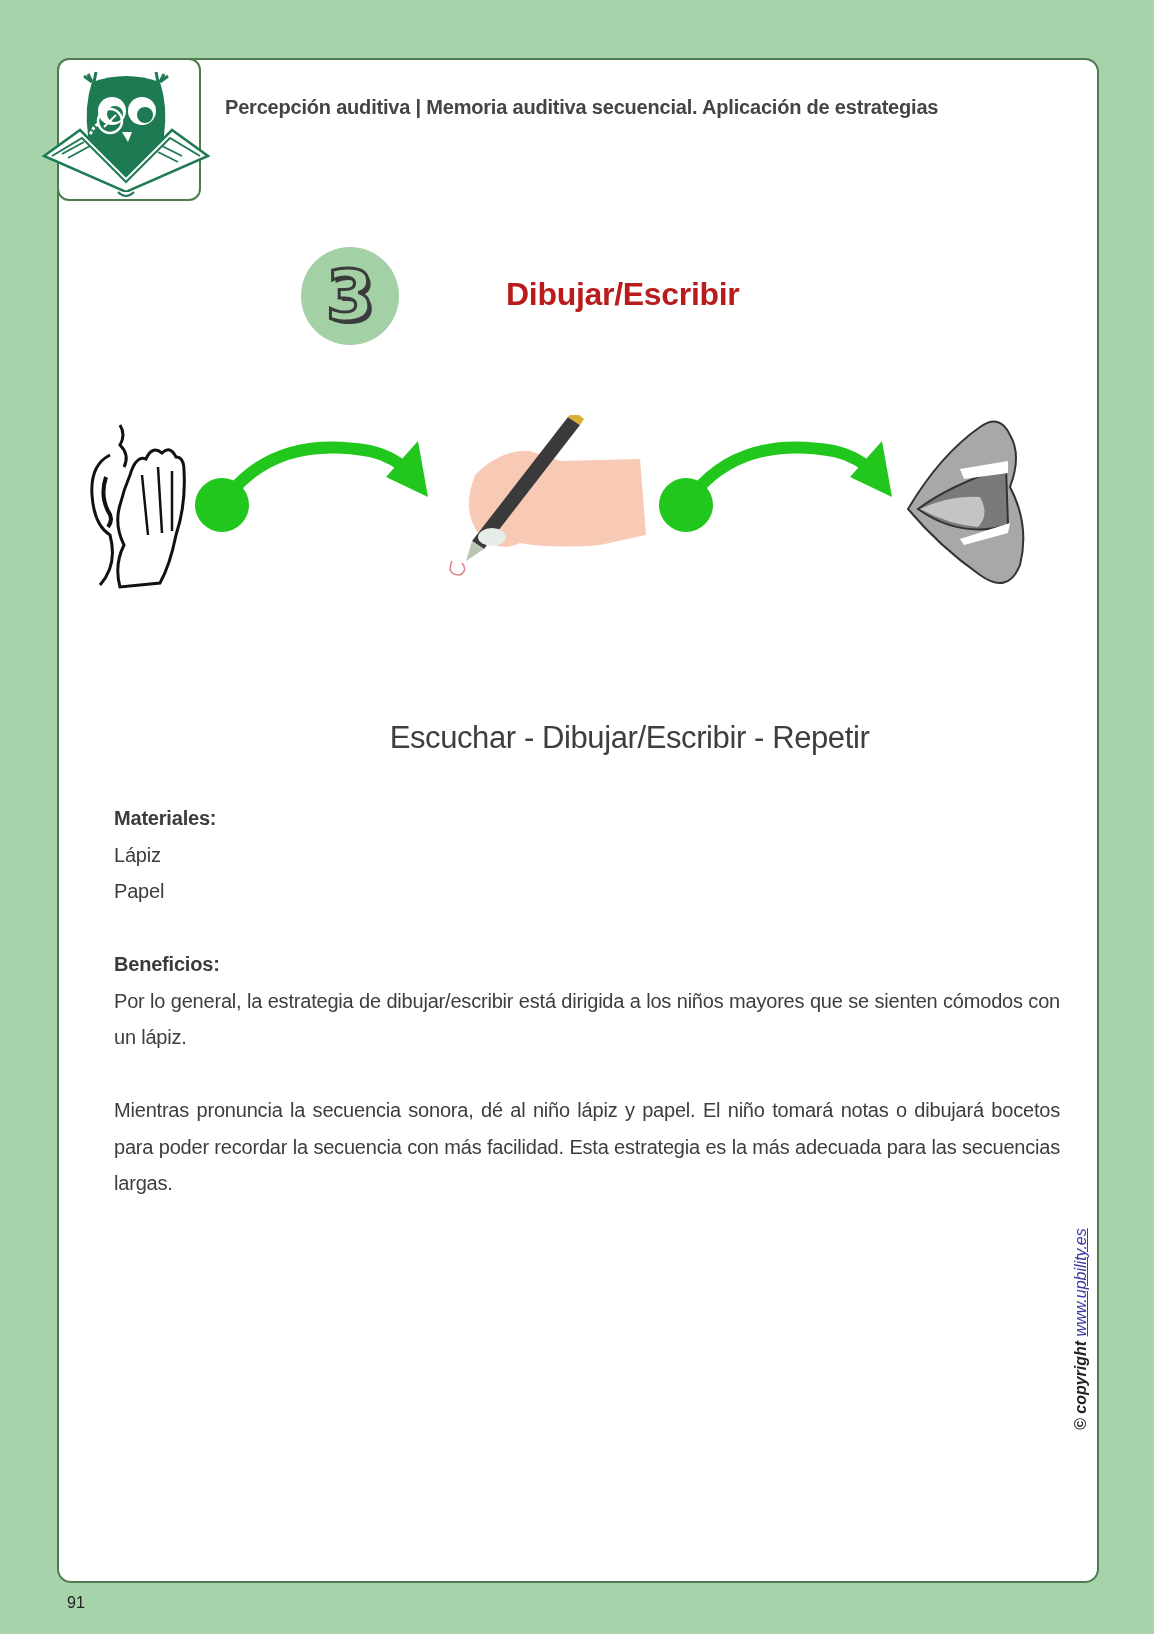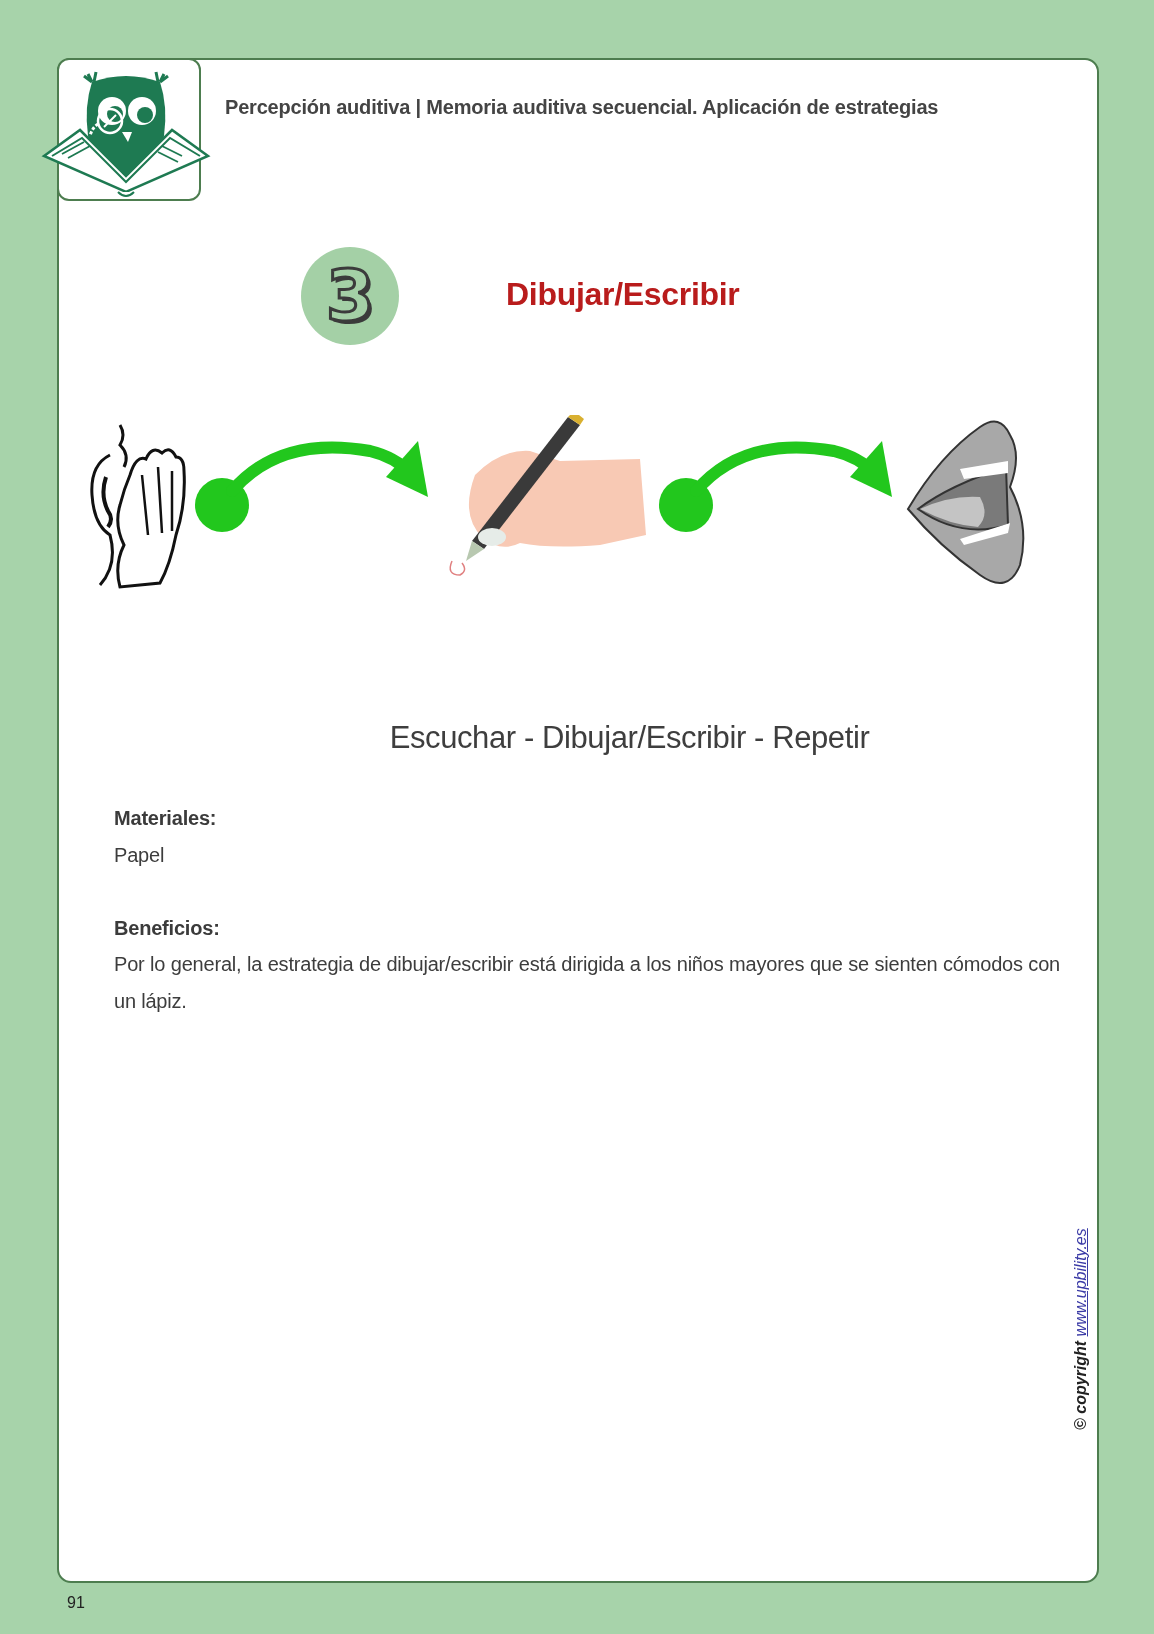--- a/index.html
+++ b/index.html
@@ -195,25 +195,27 @@
       <path d="M840 94 Q870 80 900 82 Q910 100 898 112 Q870 110 840 94 Z" fill="#c4c4c4" stroke="none"></path>
       <path d="M880 54 L928 46 L928 58 L884 64 Z" fill="#ffffff" stroke="none"></path>
       <path d="M880 124 L930 108 L928 118 L884 130 Z" fill="#ffffff" stroke="none"></path>
     </g>
   </svg>
 
   <div class="subtitle">Escuchar - Dibujar/Escribir - Repetir</div>
 
   <div class="content">
     <div class="heading">Materiales:</div>
+    <div>Lápiz</div>
     <div>Papel</div>
     <div class="gap"></div>
     <div class="heading">Beneficios:</div>
     <div class="para">Por lo general, la estrategia de dibujar/escribir está dirigida a los niños mayores que se sienten cómodos con un lápiz.</div>
     <div class="gap"></div>
+    <div class="para">Mientras pronuncia la secuencia sonora, dé al niño lápiz y papel. El niño tomará notas o dibujará bocetos para poder recordar la secuencia con más facilidad. Esta estrategia es la más adecuada para las secuencias largas.</div>
     <div class="gap"></div>
   </div>
 
   <div class="copyright">
     <span class="bold">© copyright</span>
     <a>www.upbility.es</a>
   </div>
 
   <div class="page-number">91</div>
 

